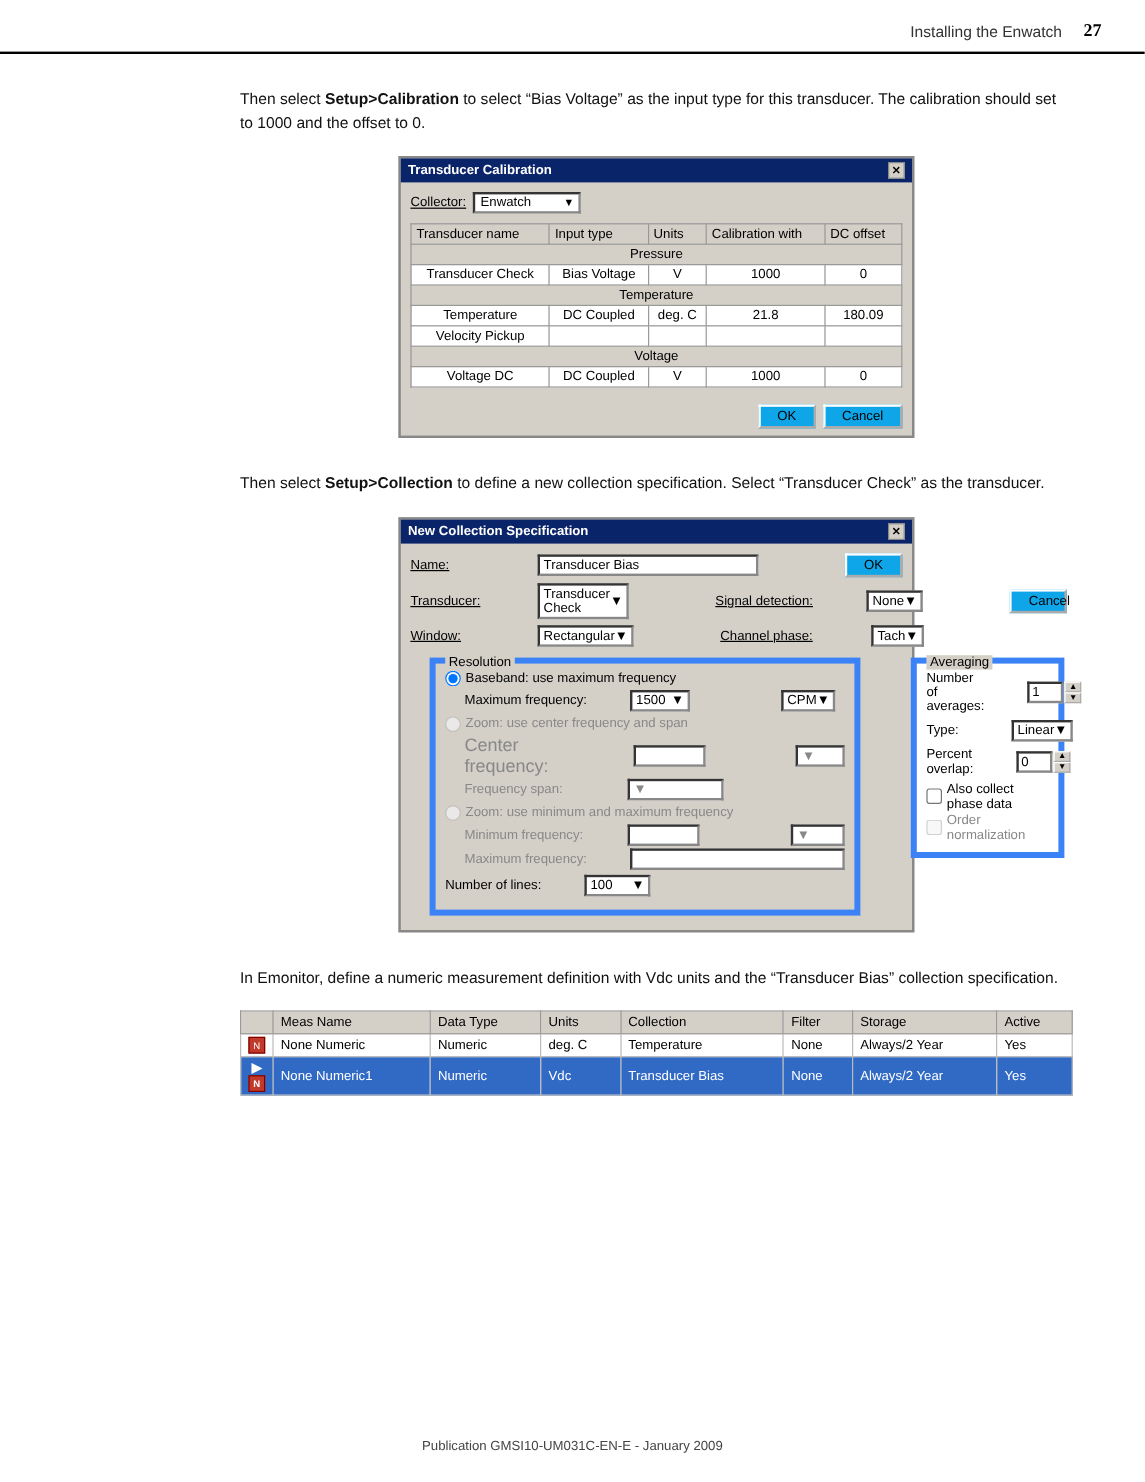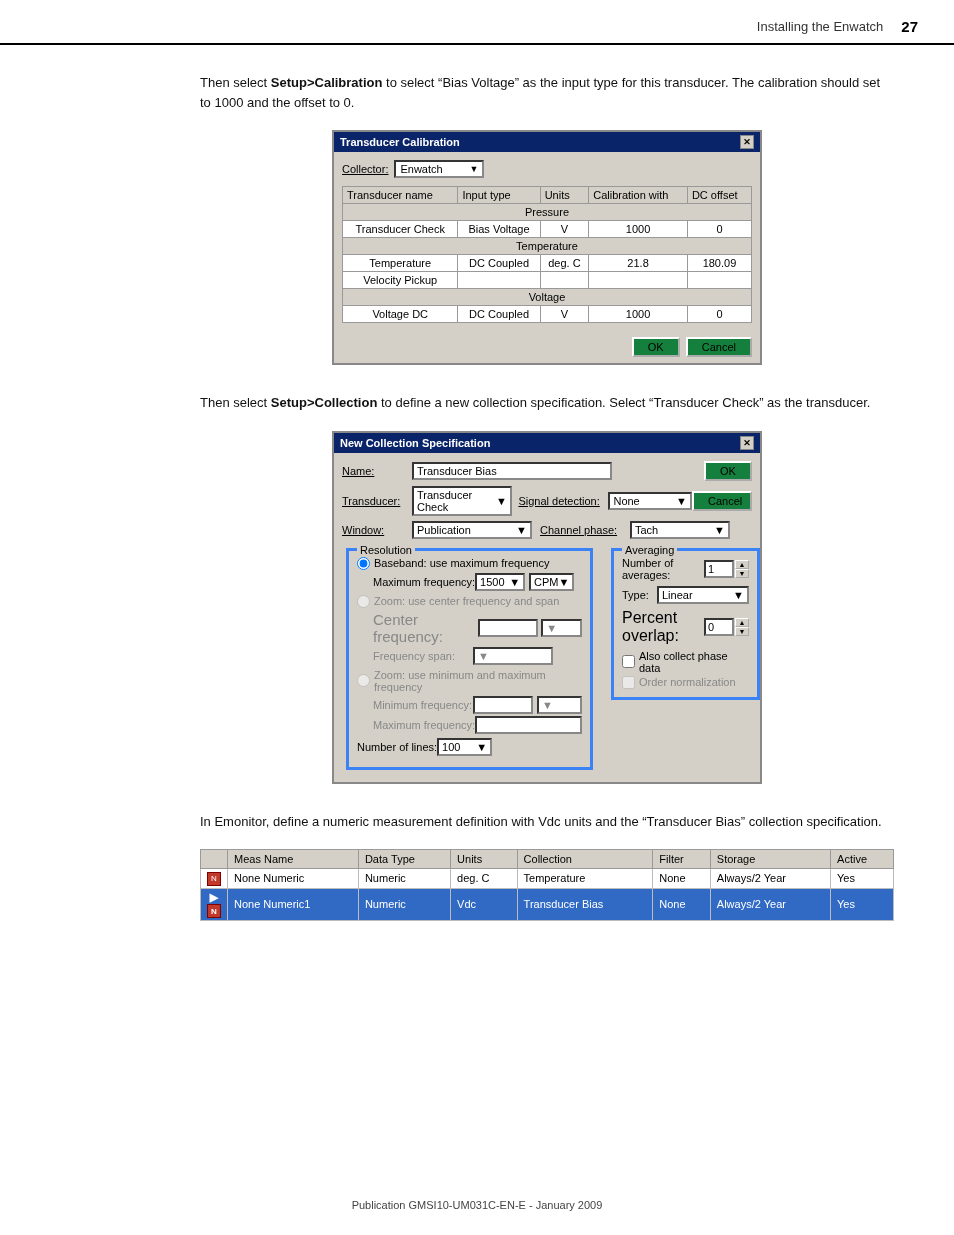--- a/index.html
+++ b/index.html
@@ -21,20 +21,21 @@
       border-bottom: 2px solid #000;
     }
     .header-title {
       font-size: 13px;
       color: #333;
     }
     .header-page-num {
       font-size: 15px;
       font-weight: bold;
       margin-left: 18px;
+      font-family: Liberation Serif, serif;
     }
 
     
     .page-content {
       padding: 28px 60px 40px 200px;
     }
 
     
     .para {
       font-size: 13px;
@@ -144,37 +145,38 @@
       font-weight: normal;
     }
 
     .dialog-footer {
       display: flex;
       justify-content: flex-end;
       padding: 6px 8px;
       gap: 6px;
     }
     .dialog-btn {
-      background: #15803d;
+      background: #0ea5e9;
       border: 2px outset #fff;
       padding: 2px 14px;
       font-size: 11px;
       cursor: pointer;
       min-width: 48px;
     }
 
     
     .dialog-collection {
       width: 430px;
     }
     .form-row {
       display: flex;
       align-items: center;
       margin-bottom: 5px;
       font-size: 11px;
+      gap: 36px;
     }
     .form-label {
       min-width: 70px;
       text-decoration: underline;
     }
     .form-input {
       background: #fff;
       border: 2px inset #888;
       padding: 1px 3px;
       font-size: 11px;
@@ -193,23 +195,23 @@
       padding: 1px 3px;
       font-size: 11px;
       display: inline-flex;
       align-items: center;
       justify-content: space-between;
     }
     .form-select-sm { width: 100px; }
     .form-select-md { width: 120px; }
 
     .section-box {
-      border: 3px solid #3b82f6;
+      border: 5px solid #3b82f6;
       padding: 6px 8px;
-      margin: 4px 4px;
+      margin: 4px 16px;
       font-size: 11px;
       position: relative;
     }
     .section-label {
       position: absolute;
       top: -7px;
       left: 8px;
       background: #d4d0c8;
       padding: 0 3px;
       font-size: 11px;
@@ -447,21 +449,21 @@
             <span>None</span>
             <span>▼</span>
           </div>
           <span style="flex:1"></span>
           <button class="dialog-btn">Cancel</button>
         </div>
 
         <div class="form-row">
           <span class="form-label" style="text-decoration:underline">Window:</span>
           <div class="form-select form-select-md">
-            <span>Publication</span>
+            <span>Rectangular</span>
             <span>▼</span>
           </div>
           <span style="width:8px"></span>
           <span class="form-label" style="min-width:90px">Channel phase:</span>
           <div class="form-select form-select-sm">
             <span>Tach</span>
             <span>▼</span>
           </div>
         </div>
 
@@ -542,21 +544,21 @@
                 </div>
               </div>
               <div class="form-row">
                 <span style="font-size:11px;min-width:35px">Type:</span>
                 <div class="form-select" style="width:92px">
                   <span>Linear</span>
                   <span>▼</span>
                 </div>
               </div>
               <div class="form-row">
-                <span style="font-size:16px;flex:1">Percent overlap:</span>
+                <span style="font-size:11px;flex:1">Percent overlap:</span>
                 <div class="spinbox">
                   <input class="spinbox-input" type="text" value="0" style="">
                   <div class="spinbox-arrows">
                     <div class="spinbox-arrow">▲</div>
                     <div class="spinbox-arrow">▼</div>
                   </div>
                 </div>
               </div>
               <div class="checkbox-option">
                 <input type="checkbox" style="">

